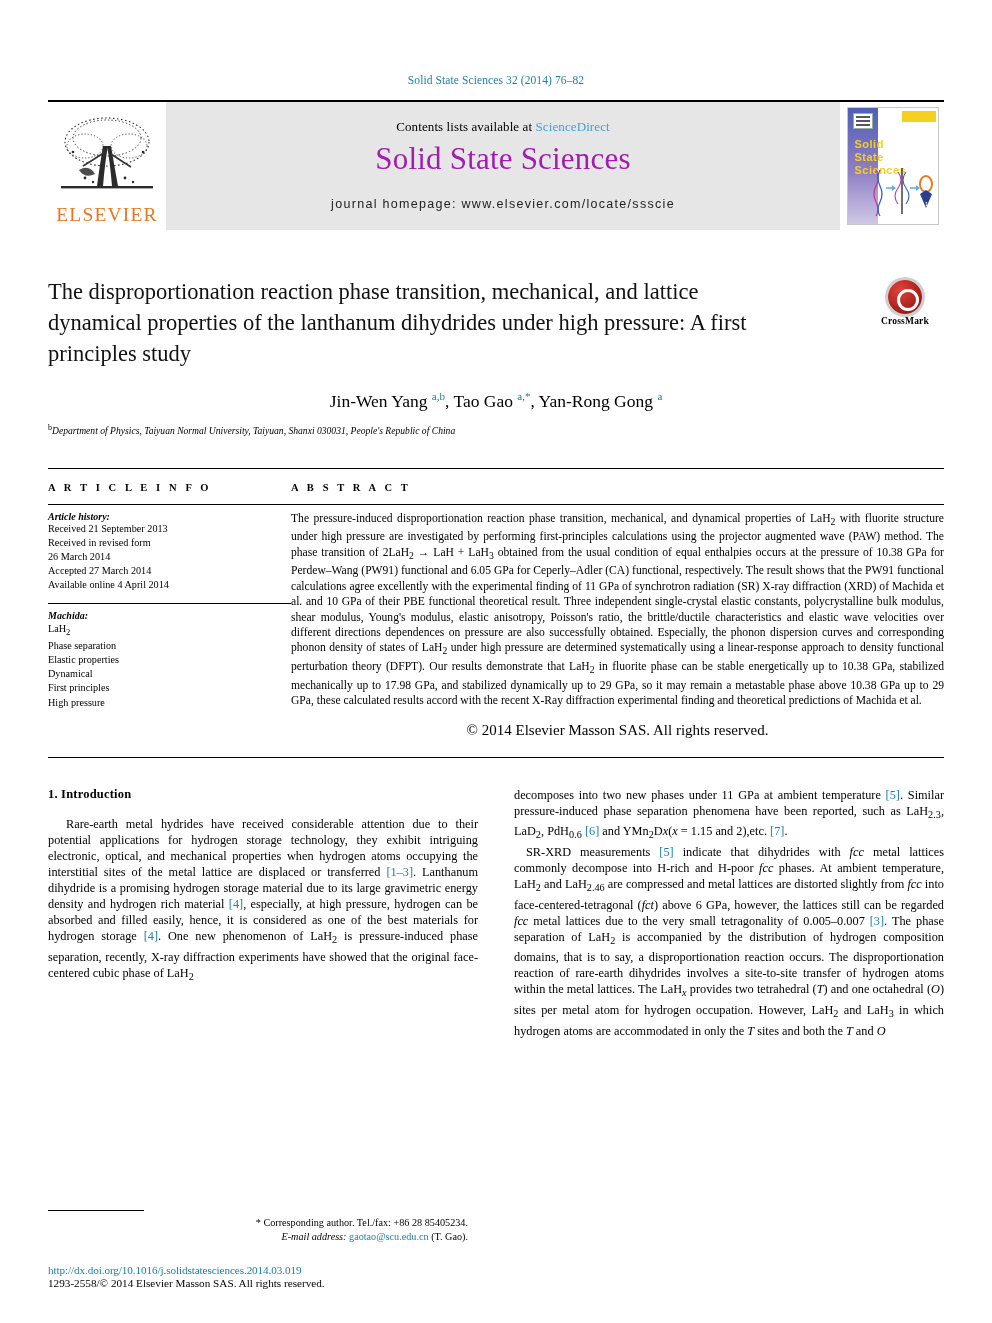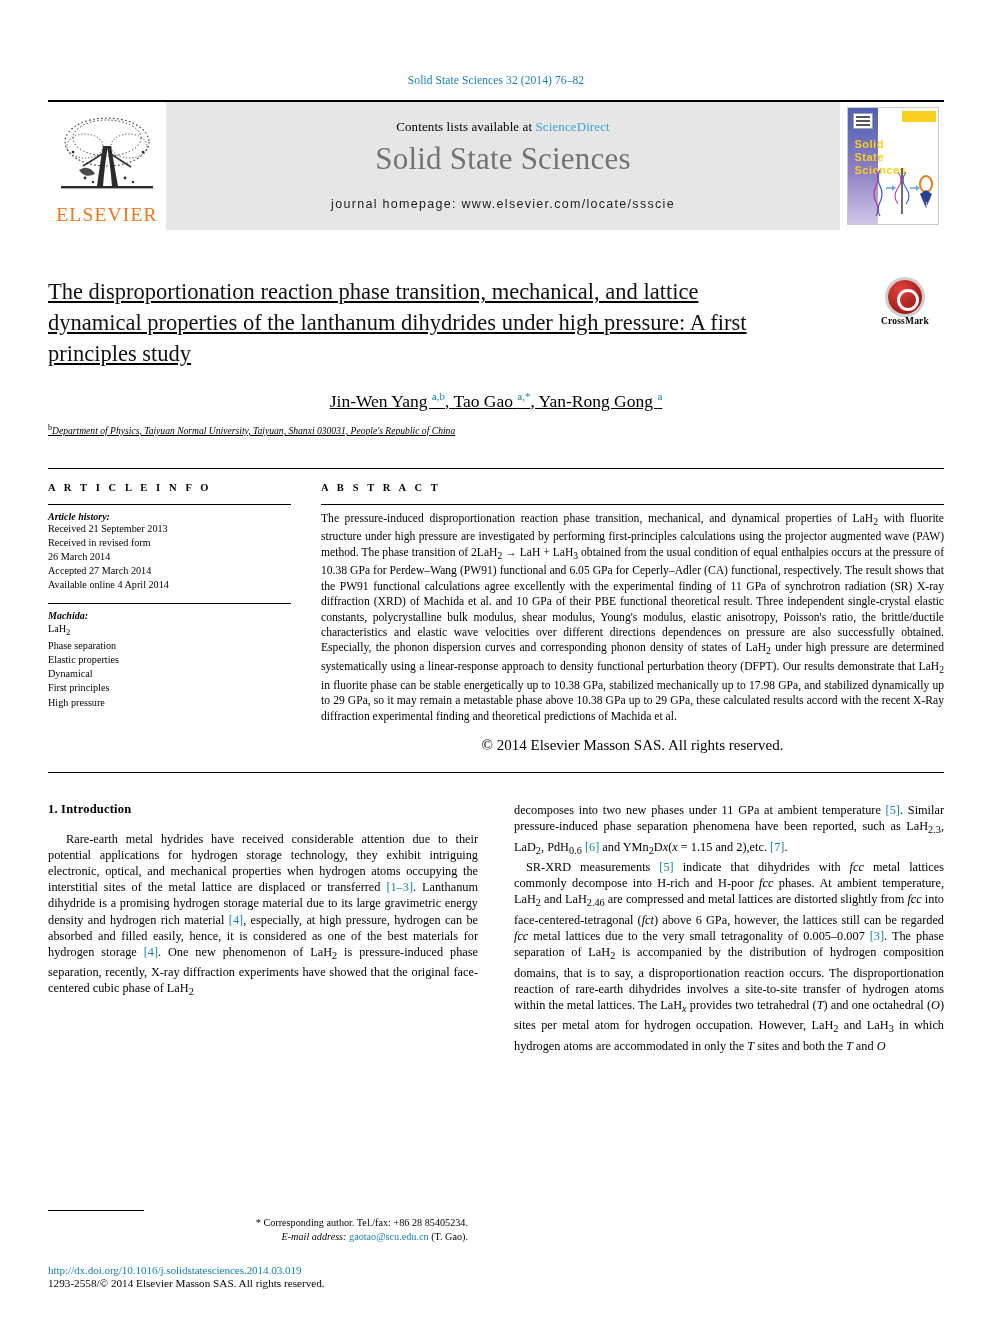--- a/index.html
+++ b/index.html
@@ -45,21 +45,21 @@
   .masthead-center {
     flex: 1 1 auto; background: #e6e6e6;
     display: flex; flex-direction: column;
     align-items: center; justify-content: center;
     padding: 10px 0 12px 0;
   }
   .contents-line { font-size: 13px; color: #000; letter-spacing: .1px; }
   .contents-line .sd { color: #3ea3d3; }
   .journal-title {
     font-size: 31px; letter-spacing: .2px;
-    margin: 6px 0 20px 0; color: #737373;
+    margin: 6px 0 20px 0; color: #a21caf;
     font-family: "Liberation Serif", serif;
   }
   .homepage { font-size: 12.5px; letter-spacing: 1.3px; color: #222;
     font-family: "Liberation Sans", sans-serif; }
   .cover-thumb {
     width: 104px; flex: 0 0 104px;
     border-left: 1px solid #fff;
     background: #fff;
     display: flex; align-items: center; justify-content: center;
   }
@@ -73,21 +73,21 @@
   .cover-badge { position:absolute; left:5px; top:5px; width:20px; height:16px; background:#fff;
                  border:1px solid #9aa; }
   .cover-badge i { display:block; height:2px; background:#556; margin:2px 2px 0 2px; }
   .cover-title { position:absolute; left:7px; top:30px; color:#f5d020;
                  font-family:"Liberation Sans",sans-serif; font-weight:bold;
                  font-size:11px; line-height:13px; letter-spacing:.5px; }
   .cover-art { position:absolute; left:22px; bottom:6px; right:4px; height:52px; }
 
   
   .content { padding: 0 48px; }
-  .title-block { margin-top: 46px; position: relative; text-decoration: underline; }
+  .title-block { margin-top: 46px; position: relative; }
   .paper-title {
     font-size: 22.5px; line-height: 31px; font-weight: normal;
     letter-spacing: 0; max-width: 700px; color:#111;
   }
   .crossmark {
     position: absolute; right: 2px; top: 4px;
     width: 74px; text-align: center;
   }
   .crossmark-circle {
     width: 34px; height: 34px; border-radius: 50%;
@@ -103,21 +103,21 @@
     font-family:"Liberation Serif", serif; }
 
   .authors { margin-top: 21px; font-size: 17.5px; letter-spacing: 0; text-align: center; }
   .authors sup { color: #1a7fa8; font-size: 11px; }
   .affils { margin-top: 9px; }
   .affil { font-size: 9.6px; font-style: italic; line-height: 13.5px; }
   .affil sup { font-style: normal; font-size: 8px; }
 
   
   .info-abstract {
-    margin-top: 30px; display: flex; gap: 30px;
+    margin-top: 30px; display: flex; 
     border-top: 1px solid #000; padding-top: 0;
   }
   .col-info { width: 243px; flex: 0 0 243px; padding-top: 13px; }
   .col-abstract { flex: 1 1 auto; padding-top: 13px; }
   .sec-head {
     font-family: "Liberation Serif", serif;
     font-size: 10.5px; font-weight: bold; letter-spacing: 3.1px;
     margin-bottom: 11px;
   }
   .hr-thin { border-top: 1px solid #000; margin: 4px 0 6px 0; }

